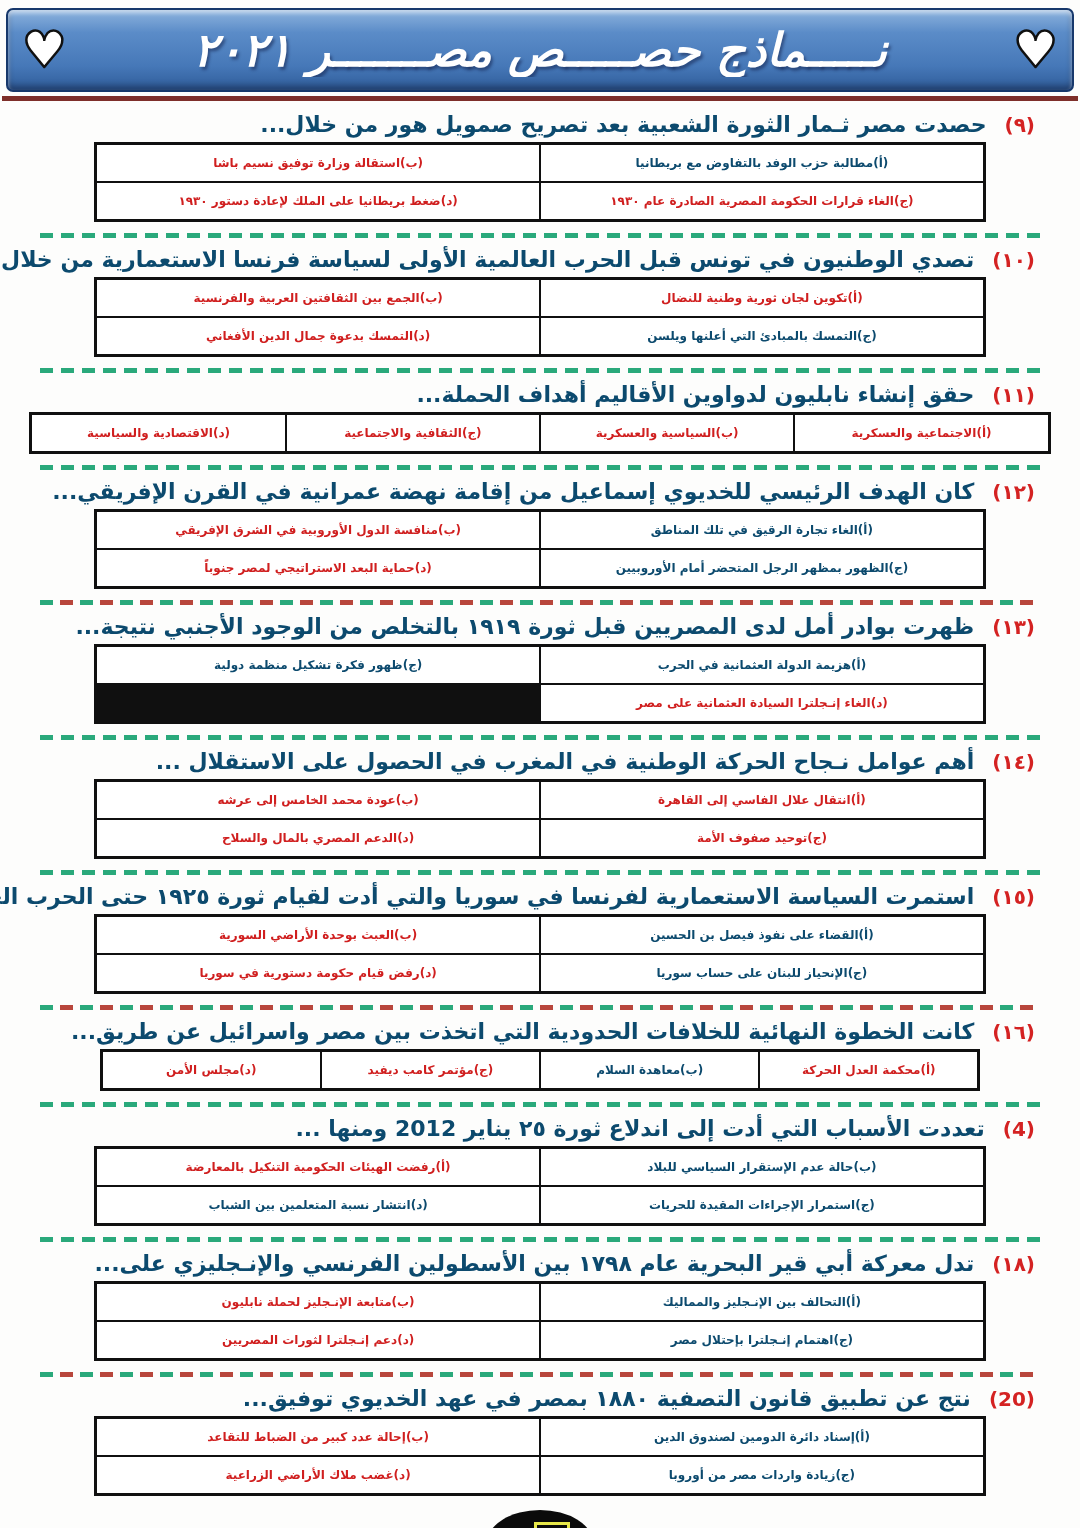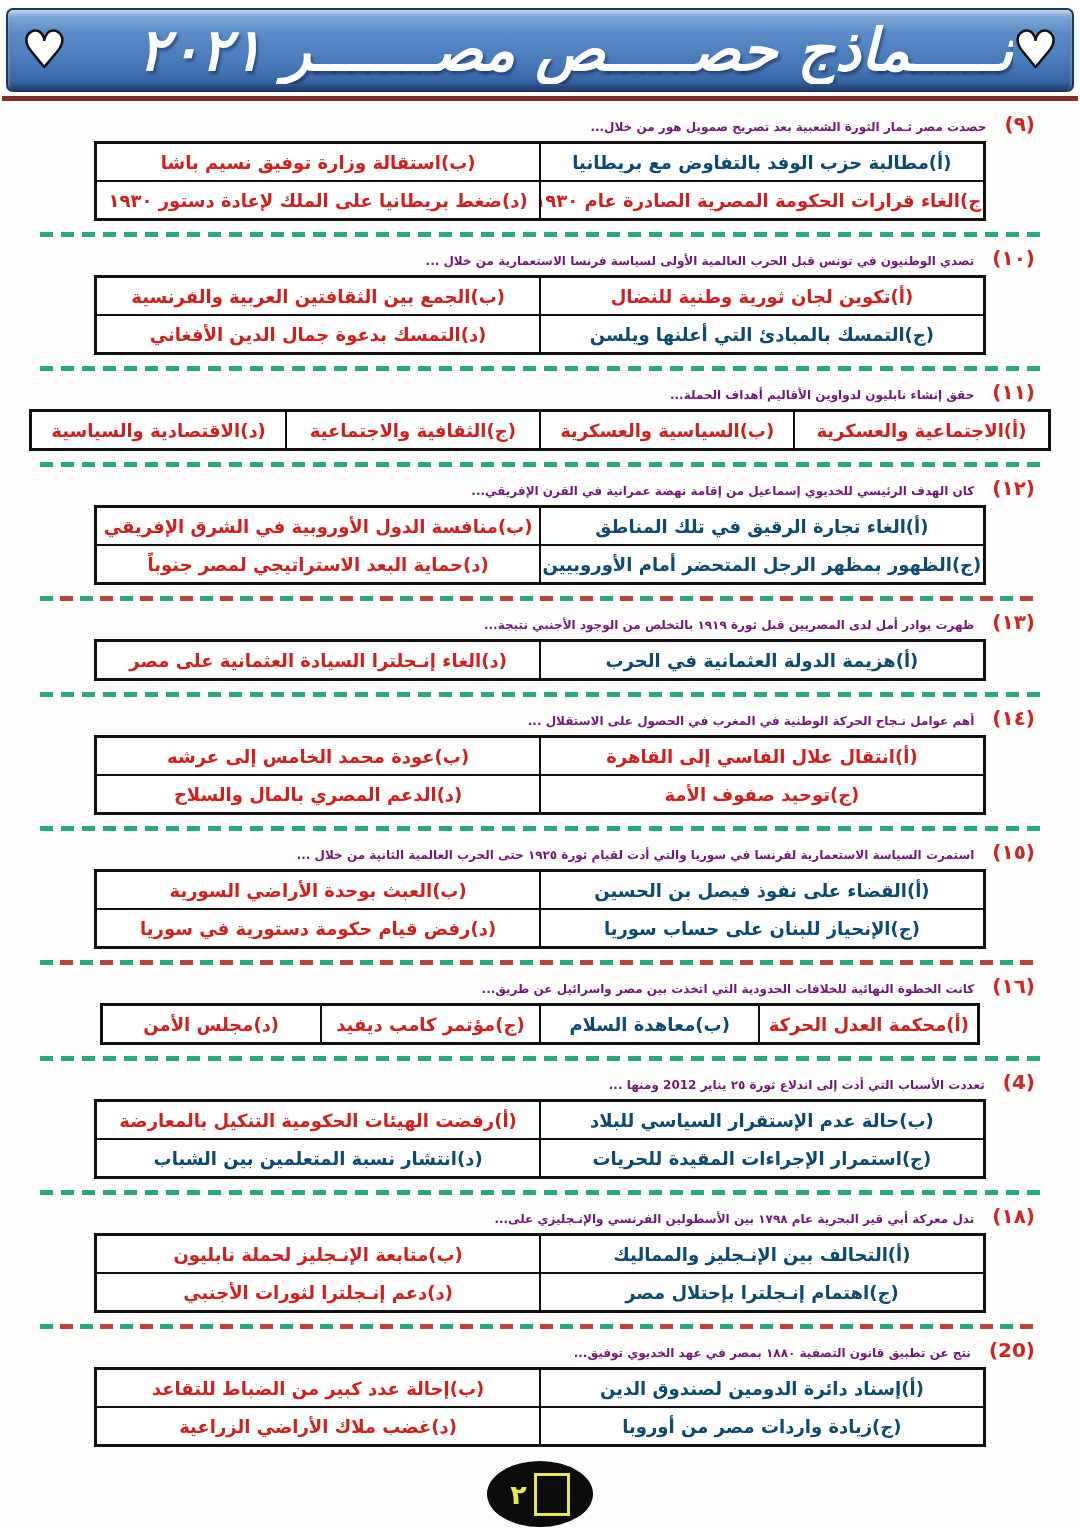--- a/index.html
+++ b/index.html
@@ -15,23 +15,23 @@
     margin:8px 6px 0;
     height:80px;
     background:linear-gradient(180deg,#8db3de 0%,#5b8cc8 28%,#4678b8 70%,#2f5c99 100%);
     border:2px solid #17386b;
     border-radius:7px;
     display:flex; align-items:center; justify-content:space-between;
     padding:0 14px;
     box-shadow:inset 0 3px 4px rgba(255,255,255,.55), inset 0 -4px 6px rgba(0,0,20,.35);
   }
   .banner-title{
-    flex:1; text-align:right;
+    flex:1; text-align:center;
     color:#ffffff; font-weight:bold; font-style:italic;
-    font-size:58px; letter-spacing:1px;
+    font-size:46px; letter-spacing:1px;
     text-shadow:2px 3px 3px rgba(10,20,60,.45);
     white-space:nowrap; overflow:hidden;
   }
   .heart{
     font-size:50px; line-height:1;
     color:#ffffff;
     -webkit-text-stroke:2.5px #101010;
     text-shadow:0 0 1px #000;
   }
   .banner-shadow{
@@ -39,36 +39,36 @@
     background:#7e2f2a;
   }
   
   #questions{ padding:2px 0 0; }
   .q-head{
     display:flex; align-items:baseline; gap:18px;
     padding:0 45px 0 12px;
     margin-top:9px;
   }
   .q-num{ color:#d42222; font-weight:bold; font-size:20px; white-space:nowrap; }
-  .q-text{ color:#701a75; font-weight:bold; font-size:12px; white-space:nowrap; }
+  .q-text{ color:#0c4a6e; font-weight:bold; font-size:22px; white-space:nowrap; }
   .opt-table{
     width:82%;
     margin:5px auto 0;
     border:3px solid #101010;
     background:#101010;
     display:grid;
     grid-template-columns:1fr 1fr;
     gap:2px;
   }
   .opt-table[data-layout="row4"]{ grid-template-columns:repeat(4,1fr); width:81%; }
   .opt-table[data-layout="row4-wide"]{ grid-template-columns:repeat(4,1fr); width:94%; }
   .opt{
     background:#ffffff;
     color:#d01f1f;
-    font-weight:bold; font-size:18px;
+    font-weight:bold; font-size:12px;
     text-align:left;
     padding:4px 6px;
     min-height:28px;
     display:flex; align-items:center; justify-content:center;
     white-space:nowrap; overflow:hidden;
   }
   .opt[data-color="navy"]{ color:#0c4a6e; }
   .separator{
     height:5px;
     margin:11px 40px 1px;
@@ -156,20 +156,21 @@
     <div class="separator" data-sep="green-red"></div>
   </section>
 
   <section class="q-block">
     <div class="q-head">
       <span class="q-num">(١٣)</span>
       <span class="q-text">ظهرت بوادر أمل لدى المصريين قبل ثورة ١٩١٩ بالتخلص من الوجود الأجنبي نتيجة...</span>
     </div>
     <div class="opt-table" data-layout="grid2">
         <div class="opt" data-color="navy">(أ)هزيمة الدولة العثمانية في الحرب</div>
+        <div class="opt" data-color="navy">(ج)ظهور فكرة تشكيل منظمة دولية</div>
         <div class="opt" data-color="red">(د)الغاء إنـجلترا السيادة العثمانية على مصر</div>
       </div>
     <div class="separator" data-sep="green"></div>
   </section>
 
   <section class="q-block">
     <div class="q-head">
       <span class="q-num">(١٤)</span>
       <span class="q-text">أهم عوامل نـجاح الحركة الوطنية في المغرب في الحصول على الاستقلال ...</span>
     </div>
@@ -226,21 +227,21 @@
 
   <section class="q-block">
     <div class="q-head">
       <span class="q-num">(١٨)</span>
       <span class="q-text">تدل معركة أبي قير البحرية عام ١٧٩٨ بين الأسطولين الفرنسي والإنـجليزي على...</span>
     </div>
     <div class="opt-table" data-layout="grid2">
         <div class="opt" data-color="navy">(أ)التحالف بين الإنـجليز والمماليك</div>
         <div class="opt" data-color="red">(ب)متابعة الإنـجليز لحملة نابليون</div>
         <div class="opt" data-color="navy">(ج)اهتمام إنـجلترا بإحتلال مصر</div>
-        <div class="opt" data-color="red">(د)دعم إنـجلترا لثورات الأجنبي</div>
+        <div class="opt" data-color="red">(د)دعم إنـجلترا لثورات المصريين</div>
       </div>
     <div class="separator" data-sep="green-red"></div>
   </section>
 
   <section class="q-block">
     <div class="q-head">
       <span class="q-num">(20)</span>
       <span class="q-text">نتج عن تطبيق قانون التصفية ١٨٨٠ بمصر في عهد الخديوي توفيق...</span>
     </div>
     <div class="opt-table" data-layout="grid2">

